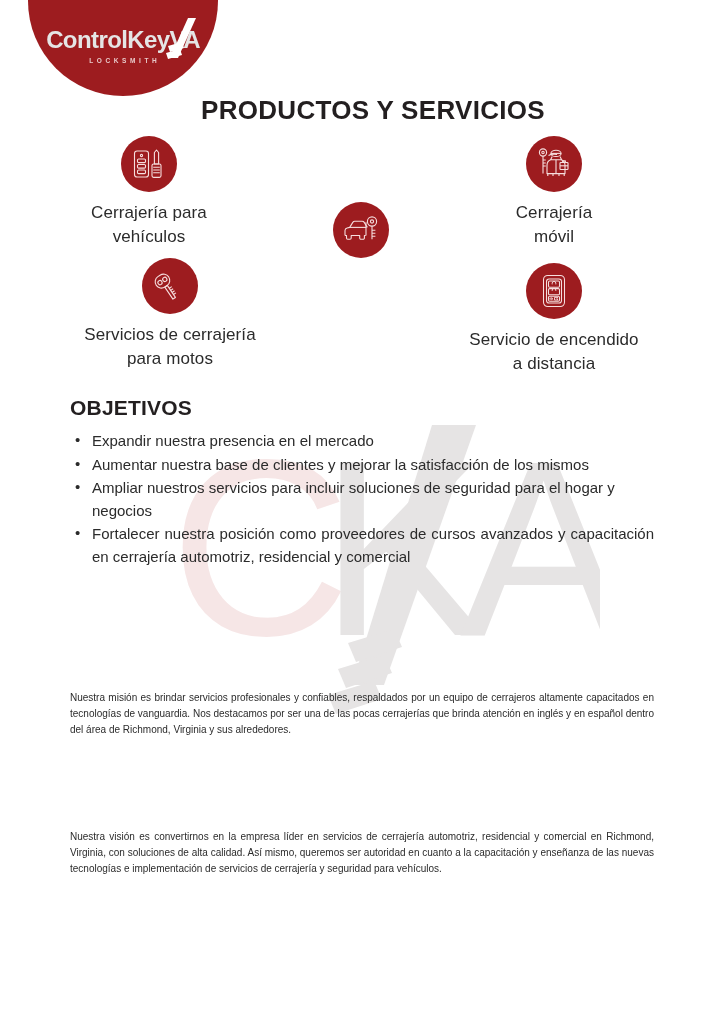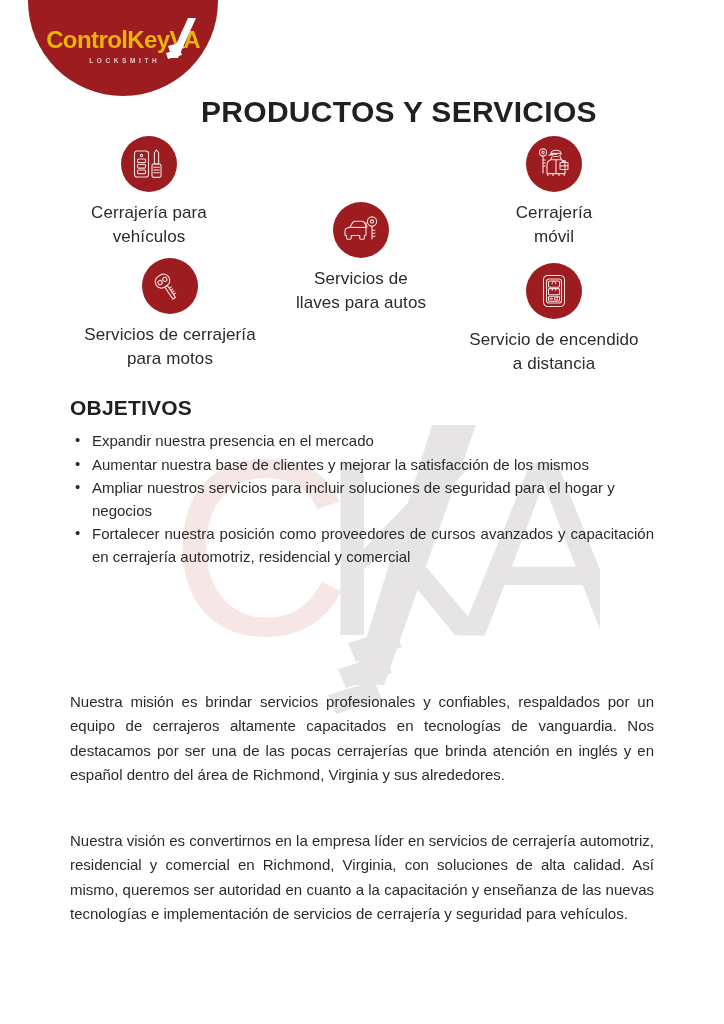--- a/index.html
+++ b/index.html
@@ -49,21 +49,21 @@
   .logo-inner {
     position: absolute;
     left: 0;
     top: 62px;
     width: 190px;
     text-align: center;
   }
   .logo-word {
     font-size: 24px;
     font-weight: 700;
-    color: #eab308;
+    color: #e5e5e5;
     letter-spacing: -0.6px;
     line-height: 1;
     white-space: nowrap;
     position: relative;
     display: inline-block;
   }
   .logo-sub {
     margin-top: 5px;
     font-size: 6.5px;
     font-weight: 700;
@@ -77,21 +77,21 @@
     top: 52px;
     width: 34px;
     height: 46px;
   }
 
   
   .title-products {
     position: absolute;
     left: 201px;
     top: 95px;
-    font-size: 30px;
+    font-size: 26px;
     font-weight: 700;
     letter-spacing: 0.3px;
     color: #231f20;
     z-index: 4;
   }
   .title-objetivos {
     position: absolute;
     left: 70px;
     top: 396px;
     font-size: 21px;
@@ -160,21 +160,21 @@
     font-size: 15px;
     color: #2b2b2b;
   }
   .obj-list li.justify { text-align: justify; }
 
   
   .para {
     position: absolute;
     left: 70px;
     width: 584px;
-    font-size: 15px;
+    font-size: 10px;
     line-height: 1.62;
     color: #2b2b2b;
     text-align: justify;
     text-justify: inter-word;
     z-index: 4;
     margin: 0;
   }
   .para-mision { top: 690px; }
   .para-vision { top: 829px; }
 </style>
@@ -254,22 +254,20 @@
         <path d="M3 24.5 h1.5 v2.6 a1.2 1.2 0 0 0 1.2 1.2 h2.3 a1.2 1.2 0 0 0 1.2 -1.2 v-2.6 h8.5 v2.6 a1.2 1.2 0 0 0 1.2 1.2 h2.3 a1.2 1.2 0 0 0 1.2 -1.2 v-2.6 h1.3"></path>
         <path d="M3 24.5 v-5 c0 -1.3 0.9 -2.2 2.1 -2.5 l2.6 -0.6 l3.1 -5 c0.5 -0.8 1.1 -1.1 2 -1.1 h7.4 c0.9 0 1.5 0.3 2 1.1 l3.1 5"></path>
         <path d="M7.7 16.4 h16.6"></path>
         <path d="M24 11.3 v13.2"></path>
         <circle cx="30" cy="10.5" r="4.6"></circle>
         <circle cx="30" cy="10.5" r="1.6"></circle>
         <path d="M30 15.1 v13.2"></path>
         <path d="M30 19.3 h3.4 M30 22.3 h3.4 M30 25.3 h3.4"></path>
       </svg>
     </div>
-    <div class="svc-label">Servicios de
-llaves para autos</div>
   </div>
 
   <div class="svc svc-encendido">
     <div class="svc-circle">
       <svg width="34" height="34" viewBox="0 0 34 34" xmlns="http://www.w3.org/2000/svg" fill="none" stroke="#f6dede" stroke-width="1.05" stroke-linejoin="round">
         <rect x="6.5" y="1.5" width="21" height="31" rx="4.2"></rect>
         <rect x="9.5" y="5" width="15" height="24" rx="2.6"></rect>
         <rect x="11.5" y="7" width="11" height="6.2" rx="1.1"></rect>
         <path d="M15.2 10.4 v-1.2 a1.8 1.8 0 0 1 3.6 0 v1.2" stroke-width="0.95"></path>
         <rect x="11.5" y="14.6" width="11" height="6.2" rx="1.1"></rect>

